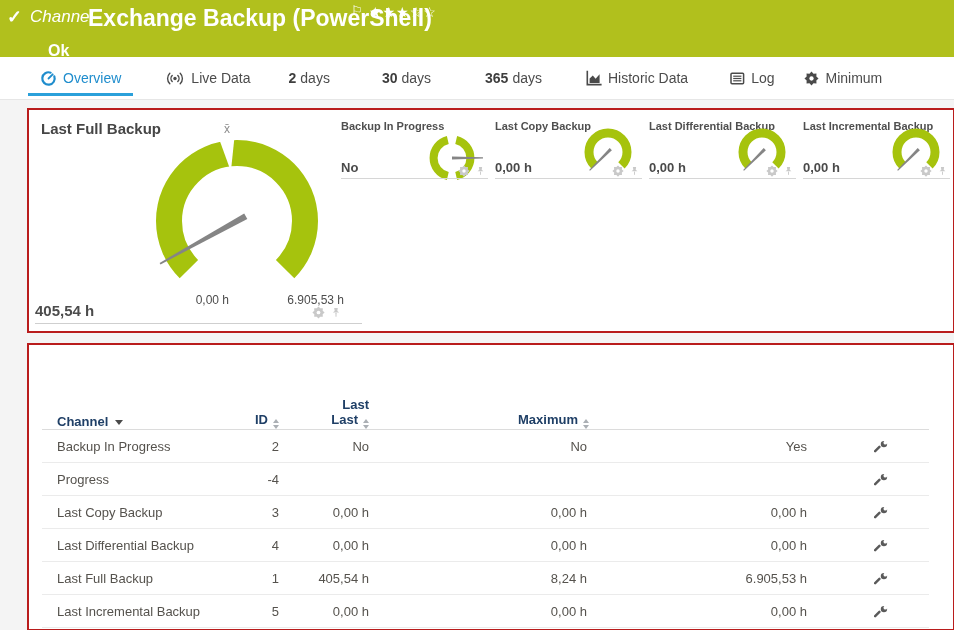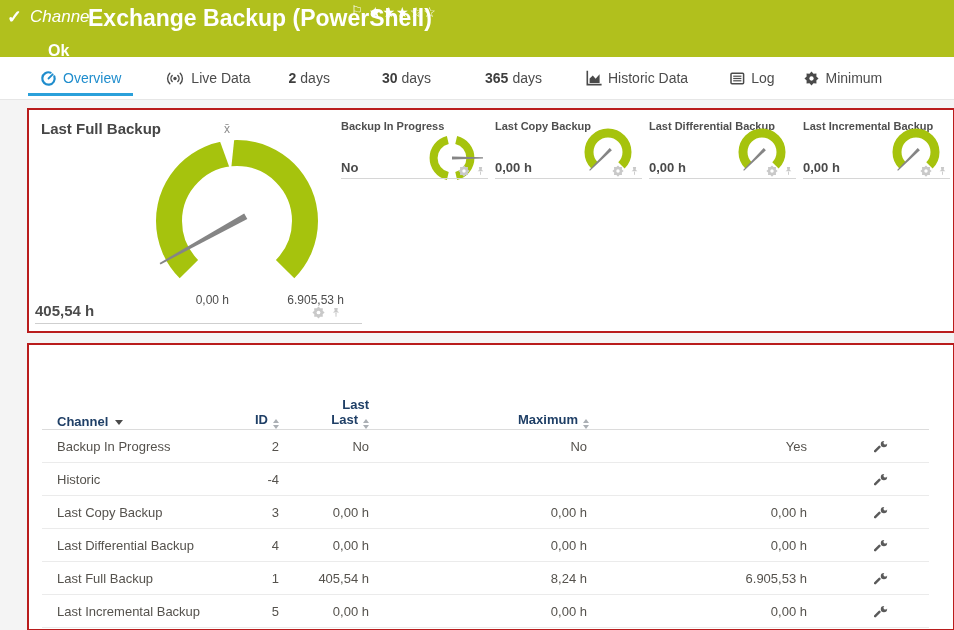--- a/index.html
+++ b/index.html
@@ -290,21 +290,21 @@
         <div class="col-tools">
             <svg class="wrench" width="15" height="15" viewBox="0 0 16 16">
               <circle cx="10.6" cy="5.4" r="3.4" fill="#5a5a5a"></circle>
               <rect x="2.2" y="6.2" width="2.6" height="9" rx="1.3" fill="#5a5a5a" transform="rotate(45 3.5 10.7)"></rect>
               <circle cx="12.1" cy="3.9" r="2" fill="#fff"></circle>
             </svg>
           </div>
       </div>
 
       <div class="trow">
-        <div class="col-channel">Historic</div>
+        <div class="col-channel">Progress</div>
         <div class="col-id">-4</div>
         <div class="col-last"></div>
         <div class="col-min"></div>
         <div class="col-max"></div>
         <div class="col-tools">
             <svg class="wrench" width="15" height="15" viewBox="0 0 16 16">
               <circle cx="10.6" cy="5.4" r="3.4" fill="#5a5a5a"></circle>
               <rect x="2.2" y="6.2" width="2.6" height="9" rx="1.3" fill="#5a5a5a" transform="rotate(45 3.5 10.7)"></rect>
               <circle cx="12.1" cy="3.9" r="2" fill="#fff"></circle>
             </svg>

